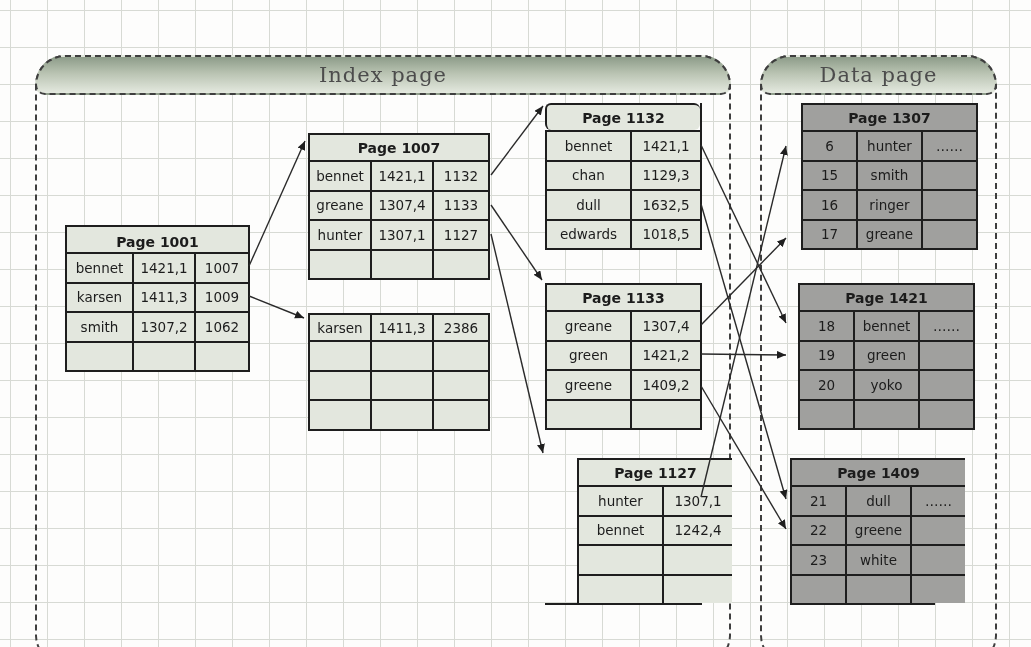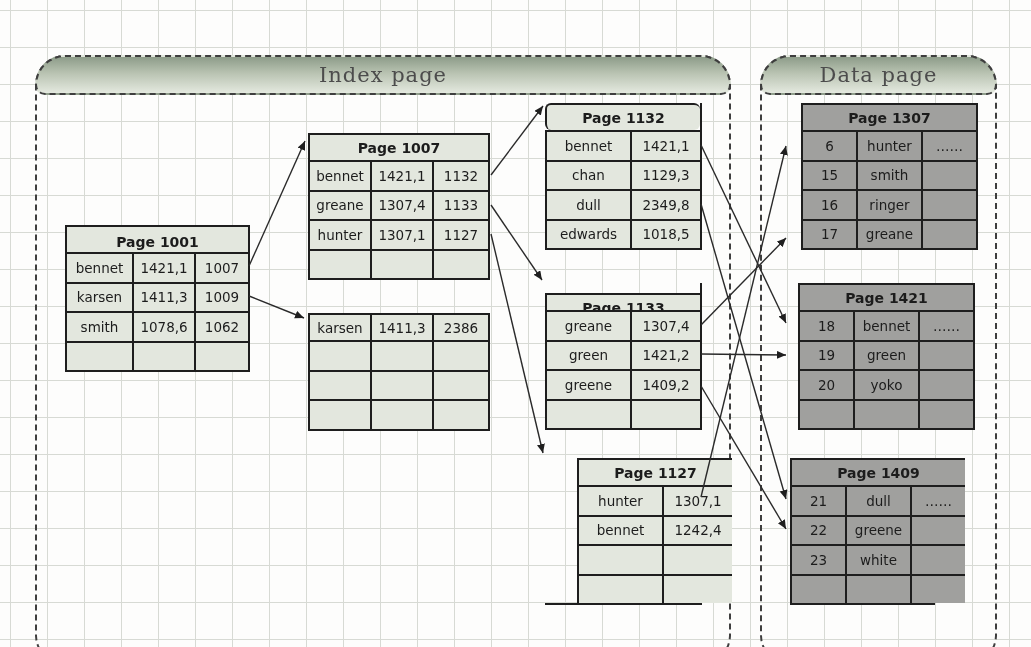--- a/index.html
+++ b/index.html
@@ -86,21 +86,21 @@
 <div id="tables">
     <div class="tbl index" style="left: 65px; top: 225px; width: 185px; grid-template-columns: 67px 62px 54px; grid-auto-rows: 29.5px; grid-template-rows: 27px;">
       <div class="tbl-title" style="height: 31px;">Page 1001</div>
       <div class="cell">bennet</div>
       <div class="cell">1421,1</div>
       <div class="cell">1007</div>
       <div class="cell">karsen</div>
       <div class="cell">1411,3</div>
       <div class="cell">1009</div>
       <div class="cell">smith</div>
-      <div class="cell">1078,6</div>
+      <div class="cell">1307,2</div>
       <div class="cell">1062</div>
       <div class="cell"></div>
       <div class="cell"></div>
       <div class="cell"></div>
     </div>
     <div class="tbl index" style="left: 308px; top: 133px; width: 182px; grid-template-columns: 62px 62px 56px; grid-auto-rows: 29.5px; grid-template-rows: 27px;">
       <div class="tbl-title" style="height: 27px;">Page 1007</div>
       <div class="cell">bennet</div>
       <div class="cell">1421,1</div>
       <div class="cell">1132</div>
@@ -128,26 +128,26 @@
       <div class="cell"></div>
       <div class="cell"></div>
     </div>
     <div class="tbl index" style="left: 545px; top: 103px; width: 157px; grid-template-columns: 85px 70px; grid-auto-rows: 29.5px; grid-template-rows: 27px;">
       <div class="tbl-title" style="height: 27px; border-radius: 6px;">Page 1132</div>
       <div class="cell">bennet</div>
       <div class="cell">1421,1</div>
       <div class="cell">chan</div>
       <div class="cell">1129,3</div>
       <div class="cell">dull</div>
-      <div class="cell">2349,8</div>
+      <div class="cell">1632,5</div>
       <div class="cell">edwards</div>
       <div class="cell">1018,5</div>
     </div>
     <div class="tbl index" style="left: 545px; top: 283px; width: 157px; grid-template-columns: 85px 70px; grid-auto-rows: 29.5px; grid-template-rows: 27px;">
-      <div class="tbl-title" style="height: 27px; margin-top: 10px;">Page 1133</div>
+      <div class="tbl-title" style="height: 27px;">Page 1133</div>
       <div class="cell">greane</div>
       <div class="cell">1307,4</div>
       <div class="cell">green</div>
       <div class="cell">1421,2</div>
       <div class="cell">greene</div>
       <div class="cell">1409,2</div>
       <div class="cell"></div>
       <div class="cell"></div>
     </div>
     <div class="tbl index" style="left: 545px; top: 458px; width: 157px; grid-template-columns: 85px 70px; grid-auto-rows: 29.5px; grid-template-rows: 27px; padding-left: 32px;">

